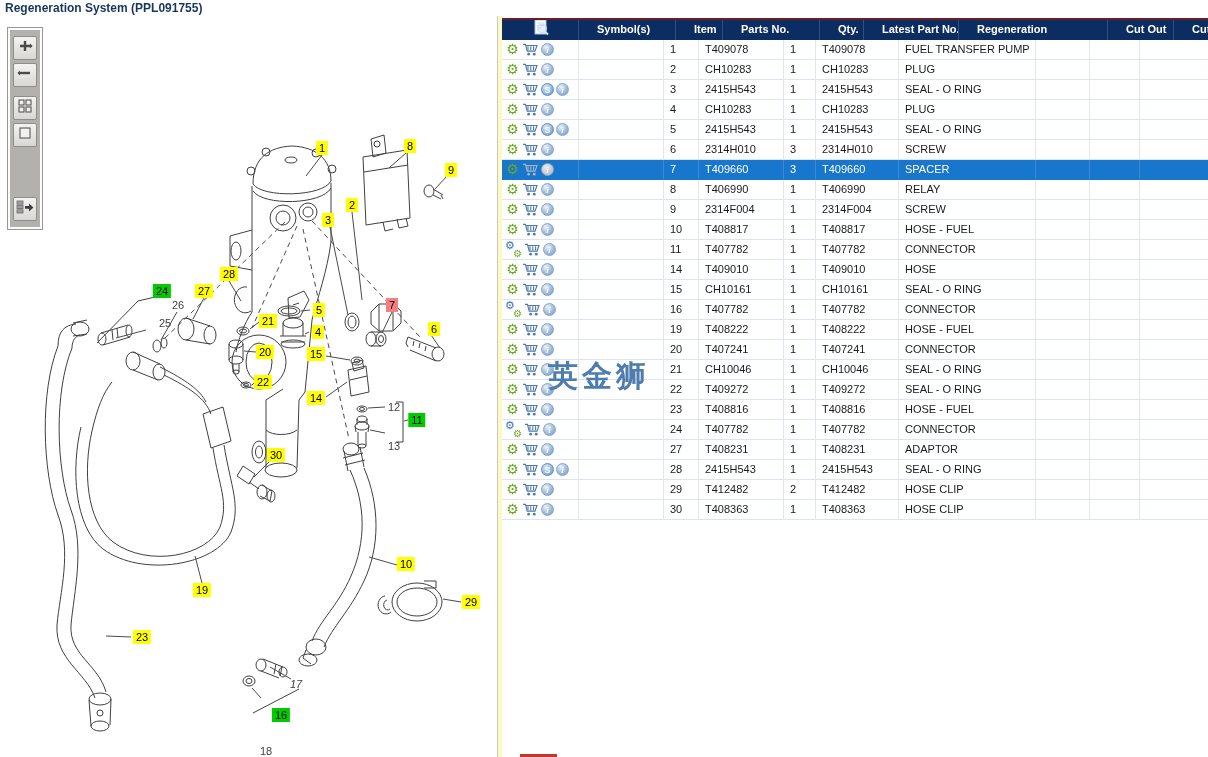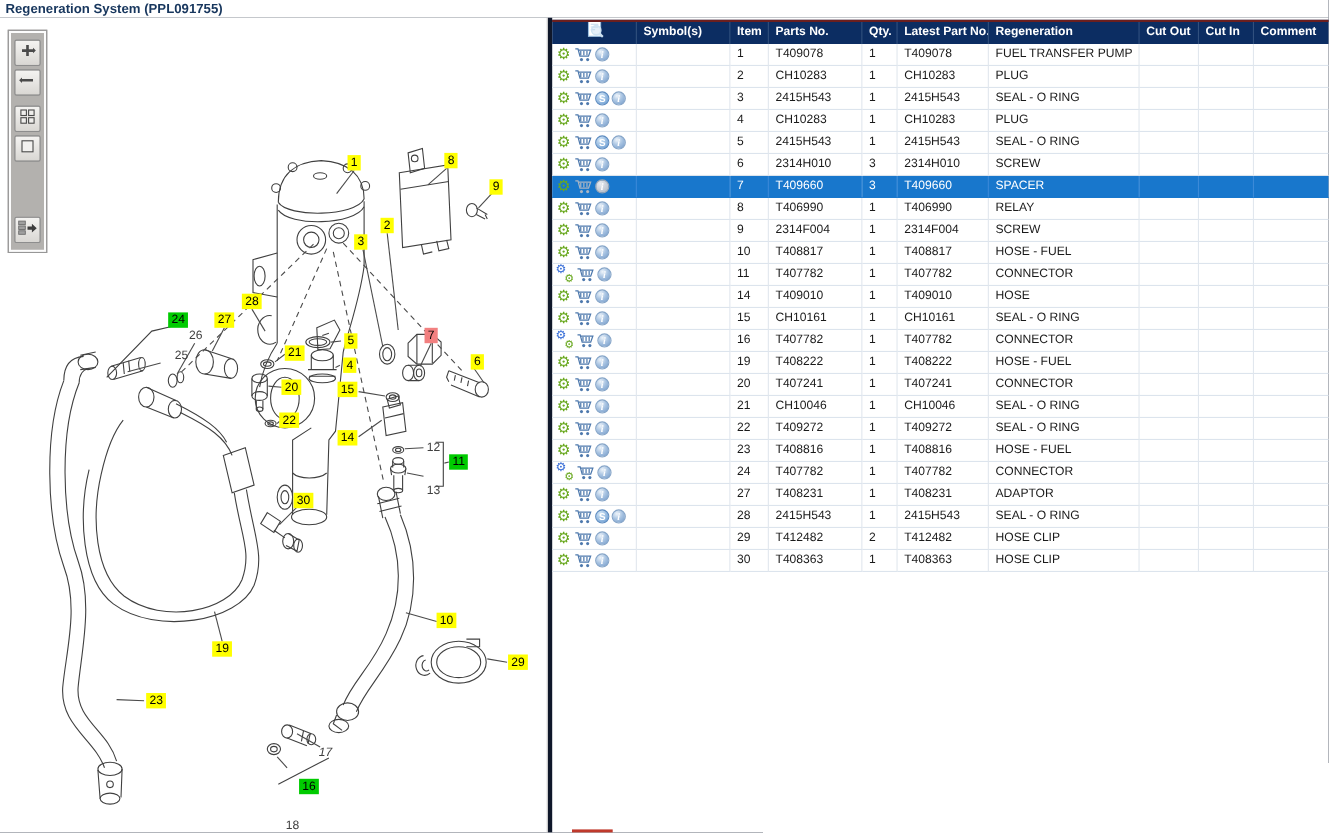--- a/index.html
+++ b/index.html
@@ -1,16 +1,16 @@
 <!DOCTYPE html>
 <html><head>
 <meta charset="utf-8">
 <style>
   html,body{margin:0;padding:0;background:#ffffff;}
-  .screen{position:relative;width:1208px;height:757px;background:#0f172a;overflow:hidden;
+  .screen{position:relative;width:1208px;height:757px;background:#fef9c3;overflow:hidden;
           font-family:"Liberation Sans",sans-serif;-webkit-font-smoothing:antialiased;}
   
   .titlebar{position:absolute;left:0;top:0;width:100%;height:16px;background:#fff;}
   .titlebar span{position:absolute;left:5px;top:1px;font-size:12px;font-weight:bold;color:#17365d;}
   
   .diagram-panel{position:absolute;left:0;top:16px;width:497px;height:741px;background:#fff;border-right:1px solid #c9c9c9;}
   .artwork{position:absolute;left:0;top:0;}
   
   .toolbar{position:absolute;left:7px;top:11px;width:34px;background:#b3b1ae;border:1px solid #979797;
            box-shadow:inset 0 0 0 2px #fcfcfc;padding:5px 0 8px 0;display:flex;flex-direction:column;align-items:center;}
@@ -24,21 +24,21 @@
   .dlabel.yellow{background:#ffff00;}
   .dlabel.green{background:#00cb00;}
   .dlabel.red{background:#f28080;}
   .dlabel.plain{background:transparent;color:#404040;cursor:default;}
   
   .watermark{position:absolute;left:548px;top:356px;z-index:6;font-weight:bold;font-size:30px;letter-spacing:4px;
              color:#4d7cae;pointer-events:none;font-family:"DejaVu Sans",sans-serif;}
   
   .table-panel{position:absolute;left:502px;top:16px;right:0;bottom:0;background:#fff;}
   .thead{display:grid;grid-template-columns:77px 85px 35px 85px 32px 83px 137px 54px 50px 68px;
-         margin-top:2px;height:22px;background:#0c2d62;border-top:2px solid #6b1f1f;box-sizing:border-box;}
+         margin-top:2px;height:22px;background:#0c2d62;border-top:2px solid #6b1f1f;box-sizing:border-box;gap:12px;}
   .thead .hcell{color:#fff;font-size:11px;font-weight:600;line-height:19px;padding-left:6px;
                 border-right:1px solid #31507e;overflow:hidden;white-space:nowrap;box-sizing:border-box;}
   .thead .hcell:last-child{border-right:none;}
   .thead .hcell.icon-col{display:flex;align-items:center;justify-content:center;padding-left:0;}
   .tbody{width:706px;}
   .trow{display:grid;grid-template-columns:77px 85px 35px 85px 32px 83px 137px 54px 50px 68px;height:20px;box-sizing:border-box;cursor:pointer;}
   .trow .cell{font-size:11px;color:#1a1a1a;line-height:19px;padding-left:6px;border-right:1px solid #e1e7ee;
               border-bottom:1px solid #dce4ed;overflow:hidden;white-space:nowrap;box-sizing:border-box;}
   .trow .cell:last-child{border-right:none;}
   .trow .cell.icons{display:flex;align-items:center;gap:2px;padding-left:3px;}
@@ -321,20 +321,21 @@
                 <rect x="1" y="2" width="6" height="3.2"></rect>
                 <rect x="1" y="6.4" width="6" height="3.2"></rect>
                 <rect x="1" y="10.8" width="6" height="3.2"></rect>
               </g>
               <path d="M9,7 h4 v-2.6 l4.4,4 -4.4,4 v-2.6 h-4 Z" fill="#3d3d3d"></path>
             </svg></span>
         </div>
       </div>
   </div>
 
+  <div class="watermark">英金狮</div>
 
   <div class="table-panel">
     <div class="thead" id="thead">
         <div class="hcell icon-col">
           <span><svg width="19" height="17" viewBox="0 0 19 17">
               <rect x="4" y="1" width="11" height="14" fill="#ffffff" stroke="#9ec1e0"></rect>
               <path d="M6,4 h7 M6,6.5 h7 M6,9 h4" stroke="#c4d9ec" fill="none"></path>
               <circle cx="11" cy="9.5" r="4.2" fill="rgba(180,210,235,0.35)" stroke="#cfe3f2" stroke-width="1.4"></circle>
               <path d="M14,12.5 l3,3" stroke="#cfe3f2" stroke-width="2"></path>
             </svg></span>

